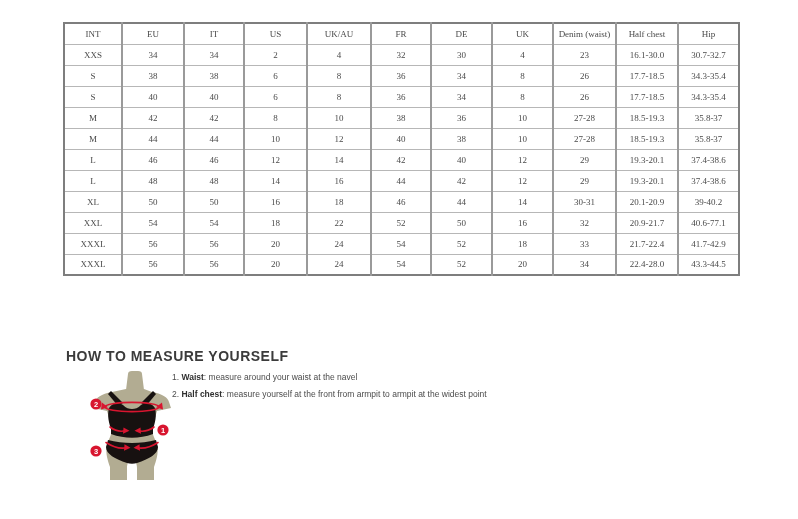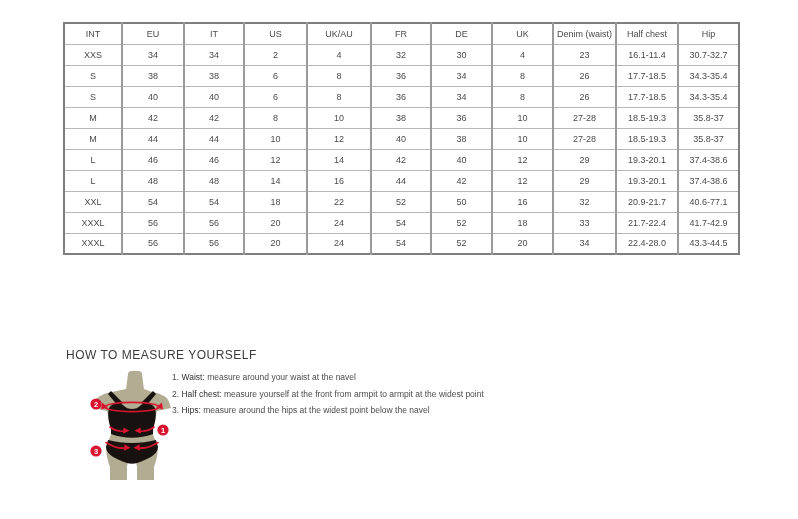--- a/index.html
+++ b/index.html
@@ -7,20 +7,21 @@
   body { position:relative; font-family:"Liberation Sans", sans-serif; }
 
   
   .size-table-wrap { position:absolute; left:63px; top:22px; }
   table.size-table {
     border-collapse:collapse;
     table-layout:fixed;
     width:675px;
     border:2px solid #7e7e7e;
     background:#ffffff;
+    font-family:Liberation Serif, serif;
   }
   table.size-table th,
   table.size-table td {
     height:21px;
     padding:0 2px;
     text-align:center;
     vertical-align:middle;
     font-size:9px;
     font-weight:400;
     color:#4a4a4a;
@@ -29,32 +30,32 @@
     white-space:nowrap;
     overflow:hidden;
   }
   table.size-table th:first-child,
   table.size-table td:first-child { border-left:none; }
   table.size-table thead th { border-top:none; }
 
   
   .measure-title {
     position:absolute; left:66px; top:348px;
-    font-size:12px; font-weight:400; letter-spacing:0.5px;
+    font-size:14px; font-weight:700; letter-spacing:0.5px;
     color:#3b3b3b;
   }
   .steps {
     position:absolute; left:172px; top:372px;
     list-style:none;
   }
   .steps li {
     font-size:8.5px; color:#4c4c4c;
     margin-bottom:6.5px; white-space:nowrap;
   }
-  .steps li b { color:#303030; font-weight:400;text-align:center; }
+  .steps li b { color:#303030; font-weight:700;text-align:center; }
 
   .figure-wrap { position:absolute; left:76px; top:371px; width:112px; height:113px; }
   .figure-wrap svg { display:block; width:112px; height:113px; }
 </style>
 </head>
 <body>
 
 <div class="size-table-wrap">
   <table class="size-table">
     <colgroup>
@@ -89,21 +90,21 @@
         <tr>
           <td>XXS</td>
           <td>34</td>
           <td>34</td>
           <td>2</td>
           <td>4</td>
           <td>32</td>
           <td>30</td>
           <td>4</td>
           <td>23</td>
-          <td>16.1-11.4</td>
+          <td>16.1-30.0</td>
           <td>30.7-32.7</td>
         </tr>
         <tr>
           <td>S</td>
           <td>38</td>
           <td>38</td>
           <td>6</td>
           <td>8</td>
           <td>36</td>
           <td>34</td>
@@ -171,20 +172,33 @@
           <td>14</td>
           <td>16</td>
           <td>44</td>
           <td>42</td>
           <td>12</td>
           <td>29</td>
           <td>19.3-20.1</td>
           <td>37.4-38.6</td>
         </tr>
         <tr>
+          <td>XL</td>
+          <td>50</td>
+          <td>50</td>
+          <td>16</td>
+          <td>18</td>
+          <td>46</td>
+          <td>44</td>
+          <td>14</td>
+          <td>30-31</td>
+          <td>20.1-20.9</td>
+          <td>39-40.2</td>
+        </tr>
+        <tr>
           <td>XXL</td>
           <td>54</td>
           <td>54</td>
           <td>18</td>
           <td>22</td>
           <td>52</td>
           <td>50</td>
           <td>16</td>
           <td>32</td>
           <td>20.9-21.7</td>
@@ -218,21 +232,20 @@
         </tr>
       </tbody>
   </table>
 </div>
 
 <div class="measure-title">HOW TO MEASURE YOURSELF</div>
 
 <ol class="steps">
   <li><span>1.</span>&nbsp;<b>Waist</b><span>: measure around your waist at the navel</span></li>
   <li><span>2.</span>&nbsp;<b>Half chest</b><span>: measure yourself at the front from armpit to armpit at the widest point</span></li>
-  <li><span>3.</span>&nbsp;<b>Hips</b><span>: measure around the hips at the widest point below the navel</span></li>
 </ol>
 
 <div class="figure-wrap">
   <svg viewBox="0 0 112 113" xmlns="http://www.w3.org/2000/svg">
 
     <g fill="#b2ac92">
 
       <path d="M52,3 Q52,0 56,0 L62,0 Q66,0 66,3 L68,19 L50,19 Z"></path>
 
       <path d="M50,18

